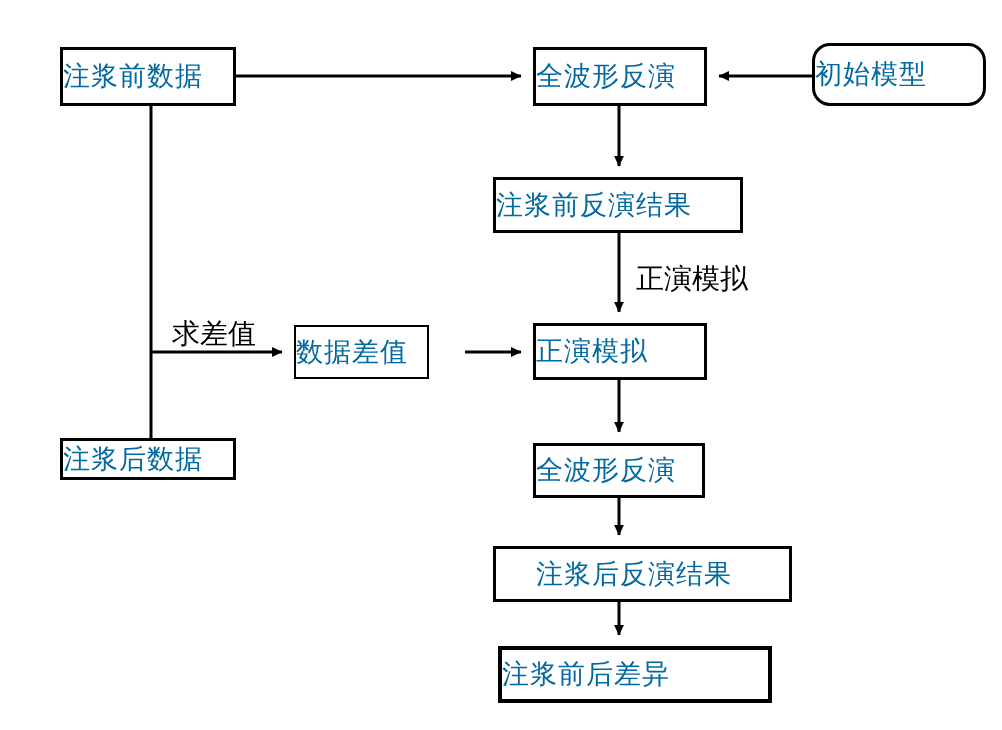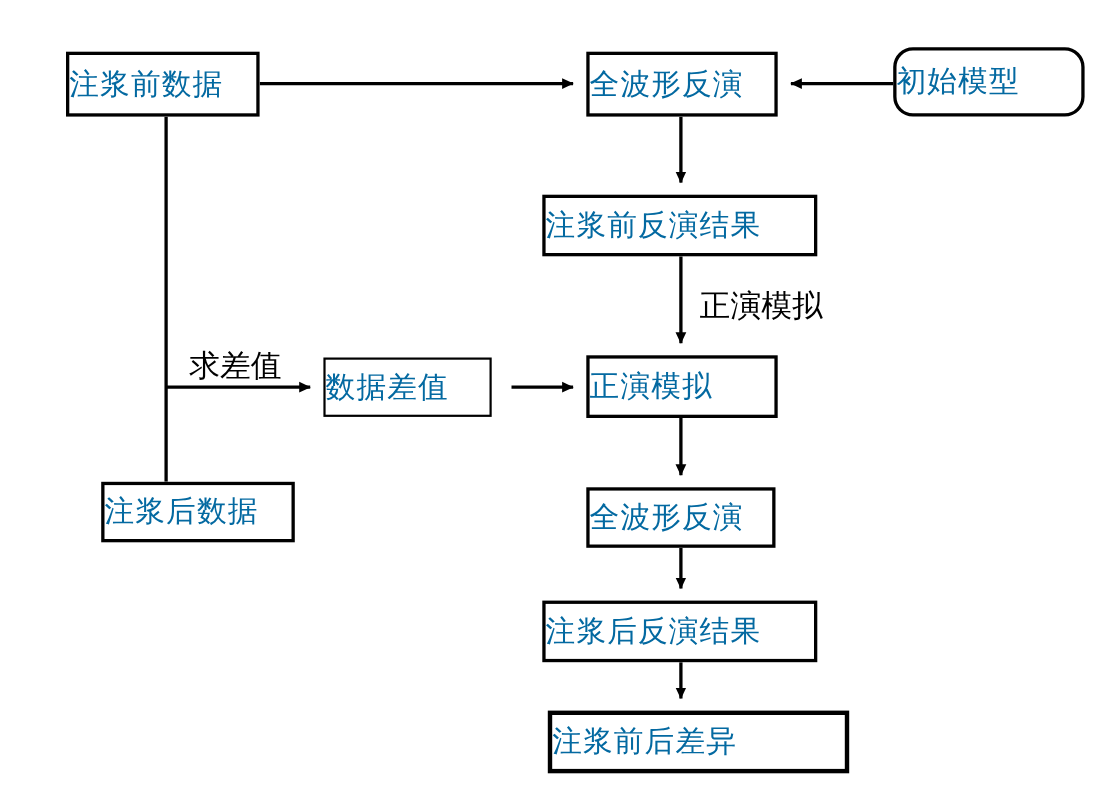--- a/index.html
+++ b/index.html
@@ -98,37 +98,37 @@
   </div>
 
   <div class="node" style="left:812px; top:43px; width:174px; height:63px;border-radius:18px;">
     <span class="lbl">初始模型</span>
   </div>
 
   <div class="node" style="left:493px; top:177px; width:250px; height:56px;">
     <span class="lbl">注浆前反演结果</span>
   </div>
 
-  <div class="node" style="left:294px; top:325px; width:153px; height:54px; border-width:2px;">
+  <div class="node" style="left:294px; top:325px; width:135px; height:54px; border-width:2px;">
     <span class="lbl">数据差值</span>
   </div>
 
   <div class="node" style="left:533px; top:323px; width:174px; height:57px;">
     <span class="lbl">正演模拟</span>
   </div>
 
-  <div class="node" style="left:60px; top:438px; width:176px; height:55px;margin-left:32px;">
+  <div class="node" style="left:60px; top:438px; width:176px; height:42px;">
     <span class="lbl">注浆后数据</span>
   </div>
 
   <div class="node" style="left:533px; top:443px; width:172px; height:55px;">
     <span class="lbl">全波形反演</span>
   </div>
 
-  <div class="node" style="left:493px; top:546px; width:250px; height:56px;">
+  <div class="node" style="left:493px; top:546px; width:299px; height:56px;padding-left:40px;">
     <span class="lbl">注浆后反演结果</span>
   </div>
 
   <div class="node" style="left:498px; top:646px; width:274px; height:57px; border-width:4px;">
     <span class="lbl">注浆前后差异</span>
   </div>
 
   <div class="edge-label" style="left:636px; top:265px;">正演模拟</div>
 
   <div class="edge-label" style="left:172px; top:320px;">求差值</div>

